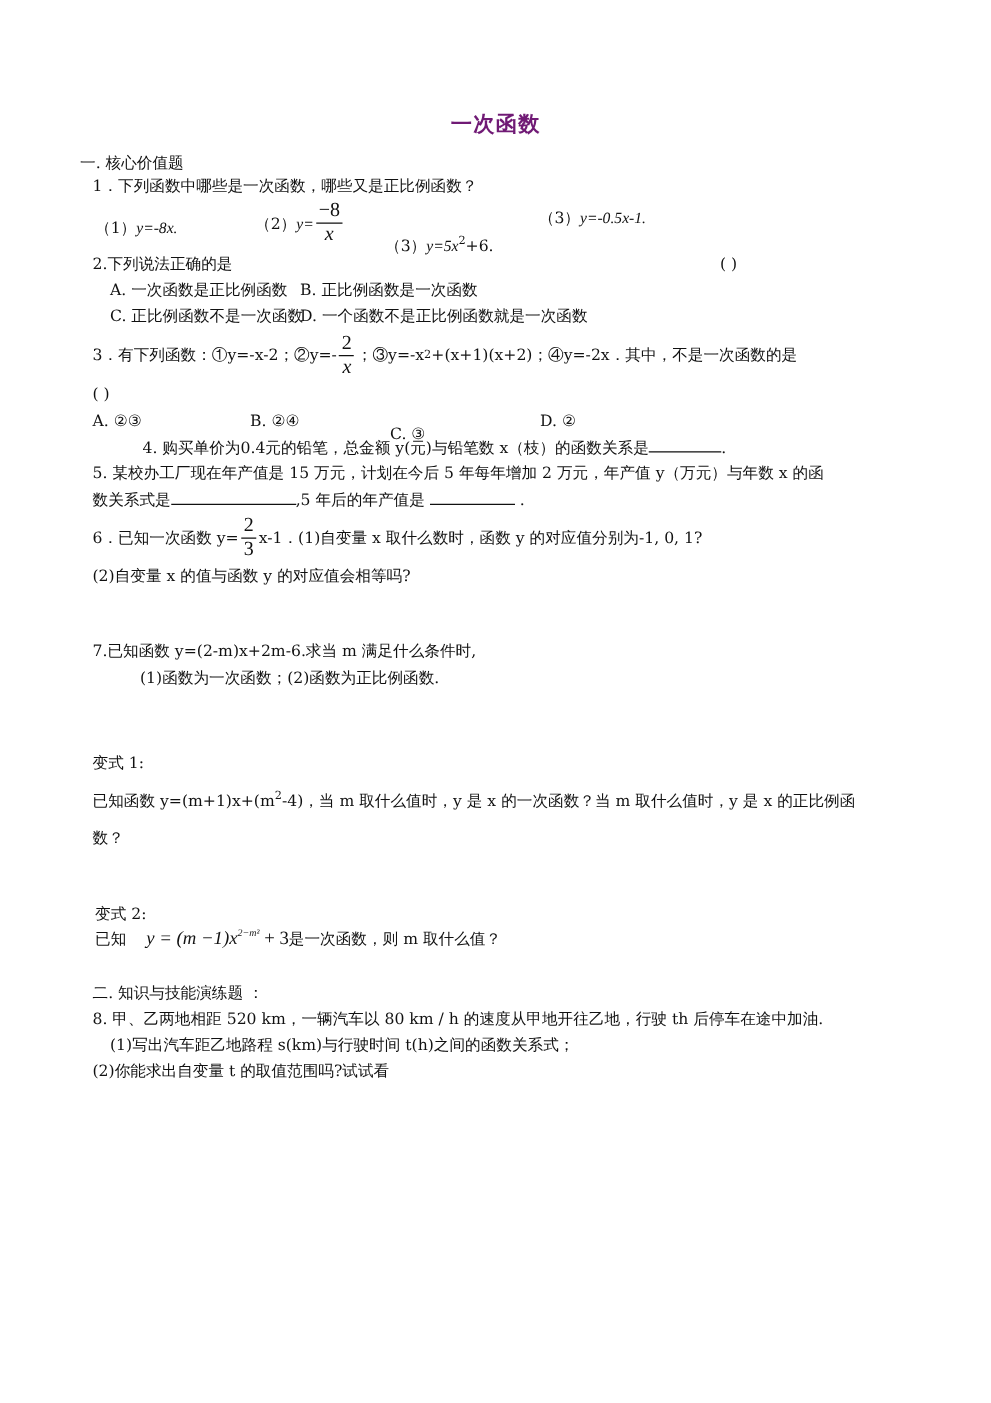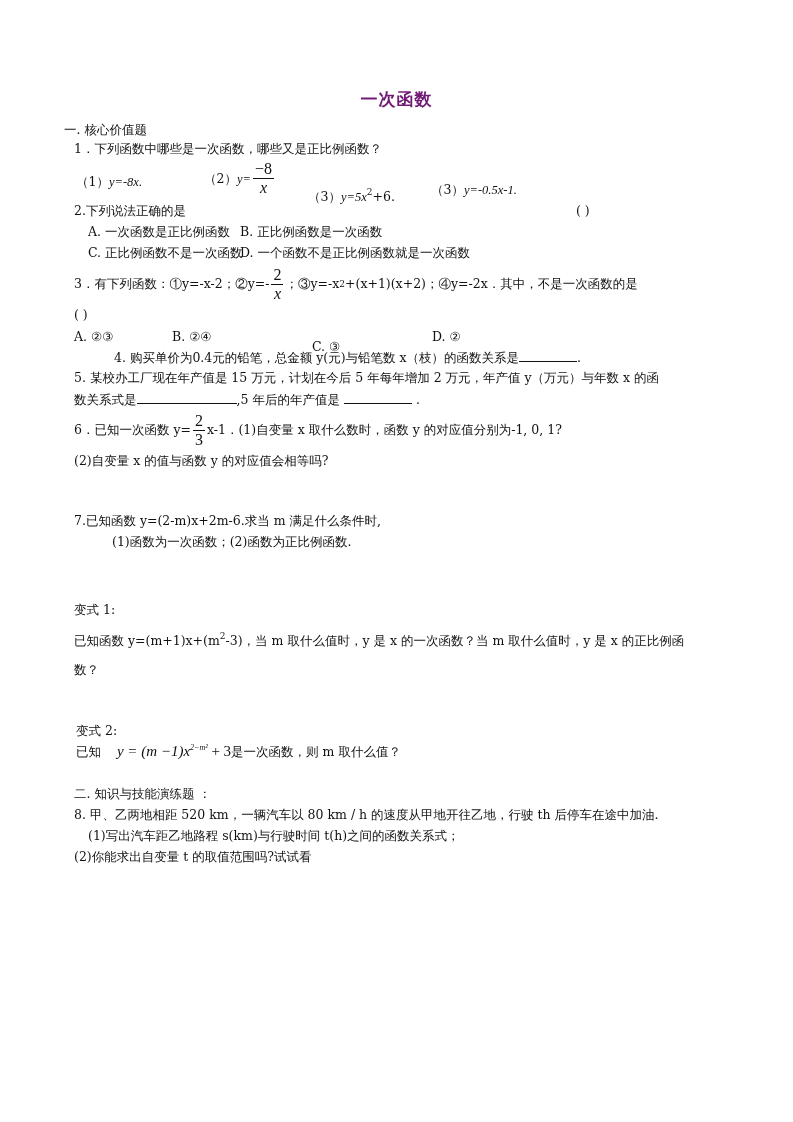--- a/index.html
+++ b/index.html
@@ -33,21 +33,21 @@
     <span style="position:absolute; left:0; top:8px;"><span>（1）</span><i>y=-8x.</i></span>
     <span style="position:absolute; left:128px; top:-6px; display:flex; align-items:center;">
       <span>（2）</span>
         <i>y=</i>
       <span class="frac">
           <span class="num">−8</span>
           <span class="den">x</span>
         </span>
     </span>
     <span style="position:absolute; left:232px; top:23px;"><span>（3）</span><i>y=5x</i><sup>2</sup><span>+6.</span></span>
-    <span style="position:absolute; left:355px; top:16px;"><span>（3）</span><i>y=-0.5x-1.</i></span>
+    <span style="position:absolute; left:355px; top:0;"><span>（3）</span><i>y=-0.5x-1.</i></span>
   </div>
 
   <div class="line" style="left:74px; top:203px;">2.下列说法正确的是</div>
   <div class="line" style="left:576px; top:203px;">(        )</div>
   <div class="line" style="left:88px; top:224px;">A. 一次函数是正比例函数</div>
   <div class="line" style="left:240px; top:224px;">B. 正比例函数是一次函数</div>
   <div class="line" style="left:88px; top:245px;">C. 正比例函数不是一次函数</div>
   <div class="line" style="left:240px; top:245px;">D. 一个函数不是正比例函数就是一次函数</div>
 
   <div class="line" style="left:74px; top:264px; display:flex; align-items:center; height:40px;">
@@ -55,21 +55,21 @@
     <span class="frac">
         <span class="num">2</span>
         <span class="den">x</span>
       </span>
     <span>；③y=-x</span>
       <sup>2</sup>
       <span>+(x+1)(x+2)；④y=-2x．其中，不是一次函数的是</span>
   </div>
   <div class="line" style="left:74px; top:307px;">(        )</div>
   <div class="line" style="left:74px; top:329px;">A. ②③</div>
-  <div class="line" style="left:172px; top:329px;">B. ②④</div>
+  <div class="line" style="left:200px; top:329px;">B. ②④</div>
   <div class="line" style="left:312px; top:329px;margin-top:10px;">C. ③</div>
   <div class="line" style="left:432px; top:329px;">D. ②</div>
 
   <div class="line" style="left:74px; top:349px;margin-left:40px;">
     <span>4. 购买单价为0.4元的铅笔，总金额 y(元)与铅笔数 x（枝）的函数关系是</span><span class="blank" style="width:58px;"></span><span>.</span>
   </div>
 
   <div class="line" style="left:74px; top:370px;text-align:center;">5. 某校办工厂现在年产值是 15 万元，计划在今后 5 年每年增加 2 万元，年产值 y（万元）与年数 x 的函</div>
   <div class="line" style="left:74px; top:391px;">
     <span>数关系式是</span><span class="blank" style="width:100px;"></span><span>,5 年后的年产值是</span>&nbsp;<span class="blank" style="width:68px;"></span>&nbsp;<span>.</span>
@@ -83,21 +83,21 @@
       </span>
     <span>x-1．(1)自变量 x 取什么数时，函数 y 的对应值分别为-1, 0, 1?</span>
   </div>
   <div class="line" style="left:74px; top:453px;">(2)自变量 x 的值与函数 y 的对应值会相等吗?</div>
 
   <div class="line" style="left:74px; top:513px;">7.已知函数 y=(2-m)x+2m-6.求当 m 满足什么条件时,</div>
   <div class="line" style="left:112px; top:534px;">(1)函数为一次函数；(2)函数为正比例函数.</div>
 
   <div class="line" style="left:74px; top:602px;">变式 1:</div>
   <div class="line" style="left:74px; top:633px;">
-    <span>已知函数 y=(m+1)x+(m</span><sup>2</sup><span>-3)，当 m 取什么值时，y 是 x 的一次函数？当 m 取什么值时，y 是 x 的正比例函</span>
+    <span>已知函数 y=(m+1)x+(m</span><sup>2</sup><span>-4)，当 m 取什么值时，y 是 x 的一次函数？当 m 取什么值时，y 是 x 的正比例函</span>
   </div>
   <div class="line" style="left:74px; top:662px;">数？</div>
 
   <div class="line" style="left:76px; top:723px;">变式 2:</div>
   <div class="line" style="left:76px; top:743px;">
     <span>已知</span>&nbsp;&nbsp;&nbsp;
     <span class="eq-big it"><span>y = (m −1)x</span><sup style="font-size:8px;">2−m²</sup>&nbsp;<span style="font-style:normal;">+ 3</span></span><span>是一次函数，则 m 取什么值？</span>
   </div>
 
   <div class="line" style="left:74px; top:786px;">二. 知识与技能演练题 ：</div>

